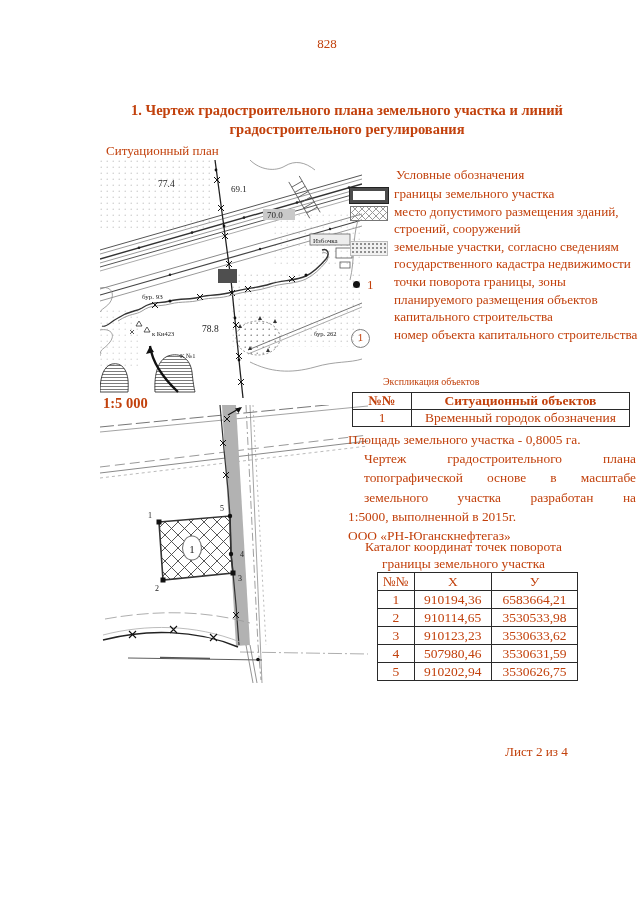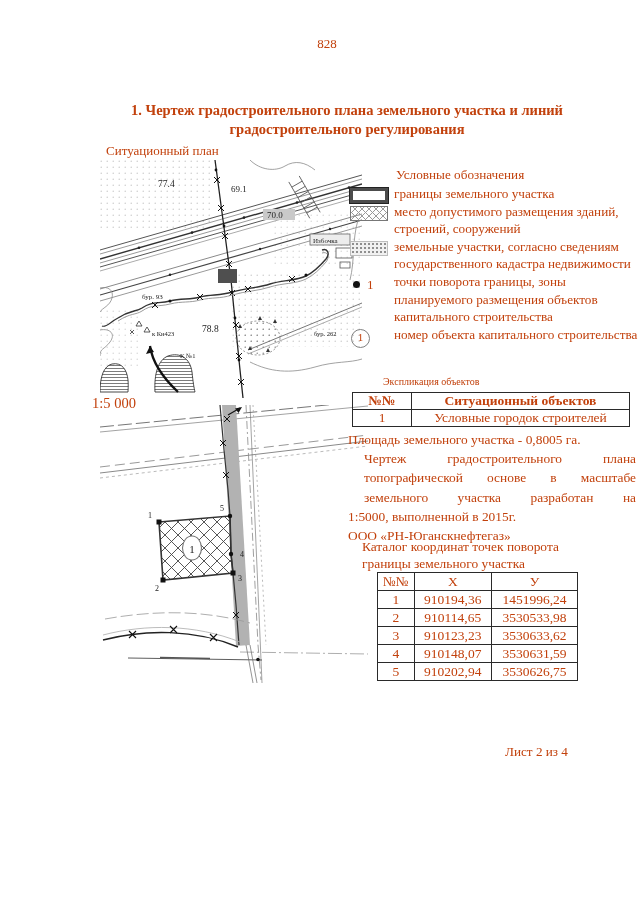--- a/index.html
+++ b/index.html
@@ -3,21 +3,21 @@
 <meta charset="utf-8">
 <style>
   html,body{margin:0;padding:0;background:#fff;}
   .page{position:relative;width:640px;height:905px;background:#ffffff;
         font-family:"Liberation Serif","DejaVu Serif",serif;color:#c2410c;overflow:hidden;}
   .abs{position:absolute;}
 
   .page-number{left:0;top:36px;width:654px;text-align:center;font-size:13px;}
   .doc-title{left:52px;top:101px;width:590px;text-align:center;font-weight:bold;font-size:14.5px;line-height:19px;}
   .plan-label{left:106px;top:143px;font-size:13px;}
-  .scale-label{left:92px;top:395px;font-size:14.5px;}
+  .scale-label{left:103px;top:395px;font-size:14.5px;font-weight:bold;}
   .sheet-label{left:505px;top:744px;font-size:13.2px;}
 
   
   .legend{left:350px;top:166px;width:292px;font-size:13.2px;line-height:17.6px;}
   .legend-title{margin-left:46px;margin-bottom:1px;}
   .leg-row{display:flex;}
   .leg-sym-col{width:44px;flex:0 0 44px;padding-top:3px;}
   .leg-text{width:248px;}
   .sym{box-sizing:border-box;}
   .sym-border{width:38px;height:15px;border:3px solid #4c4c4c;outline:1px solid #222;background:#fff;}
@@ -36,21 +36,21 @@
   table{border-collapse:collapse;font-size:13.5px;}
   .expl-table{left:352px;top:392px;width:278px;}
   .expl-table th,.expl-table td{border:1.4px solid #2a2a2a;text-align:center;height:16px;padding:0 2px;}
   .expl-table .c-num{width:54px;}
 
   
   .description{left:348px;top:430px;width:288px;font-size:13.4px;line-height:19.2px;}
   .desc-line.j{text-align:justify;text-align-last:justify;margin-left:16px;}
 
   
-  .catalog-title{left:362px;top:539px;width:231px;font-size:13.4px;line-height:16.5px;}
+  .catalog-title{left:348px;top:539px;width:231px;text-align:center;font-size:13.4px;line-height:16.5px;}
   .coord-table{left:377px;top:572px;width:201px;}
   .coord-table th,.coord-table td{border:1.4px solid #2a2a2a;text-align:center;height:17px;padding:0 2px;}
   .coord-table .c0{width:36px;}
   .coord-table .c1{width:76px;}
   .coord-table .c2{width:85px;}
   .coord-table th{font-weight:normal;}
 
   svg text{font-family:"Liberation Serif","DejaVu Serif",serif;fill:#222;}
 </style>
 </head>
@@ -337,21 +337,21 @@
 
   <div class="abs expl-title">Экспликация объектов</div>
   <table class="abs expl-table">
     <tbody>
         <tr>
       <th class="c-num">№№</th>
       <th>Ситуационный объектов</th>
     </tr>
     <tr>
       <td>1</td>
-      <td>Условные городок строителей</td>
+      <td>Временный городок обозначения</td>
     </tr>
   </tbody>
     </table>
 
   <div class="abs description">
     <div class="desc-line">Площадь земельного участка - 0,8005 га.</div>
     <div class="desc-line j">Чертеж градостроительного плана</div>
     <div class="desc-line j">топографической основе в масштабе</div>
     <div class="desc-line j">земельного участка разработан на</div>
     <div class="desc-line">1:5000, выполненной в 2015г.</div>
@@ -365,35 +365,35 @@
   <table class="abs coord-table">
     <tbody>
         <tr>
       <th class="c0">№№</th>
       <th class="c1">X</th>
       <th class="c2">У</th>
     </tr>
     <tr>
       <td>1</td>
       <td>910194,36</td>
-      <td>1451996,24</td>
+      <td>6583664,21</td>
     </tr>
     <tr>
       <td>2</td>
       <td>910114,65</td>
       <td>3530533,98</td>
     </tr>
     <tr>
       <td>3</td>
       <td>910123,23</td>
       <td>3530633,62</td>
     </tr>
     <tr>
       <td>4</td>
-      <td>910148,07</td>
+      <td>507980,46</td>
       <td>3530631,59</td>
     </tr>
     <tr>
       <td>5</td>
       <td>910202,94</td>
       <td>3530626,75</td>
     </tr>
   </tbody>
     </table>
 

